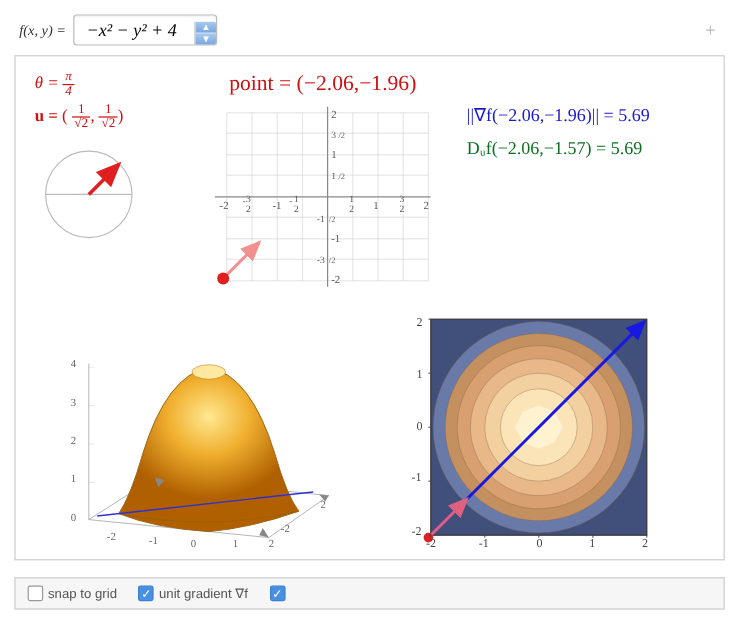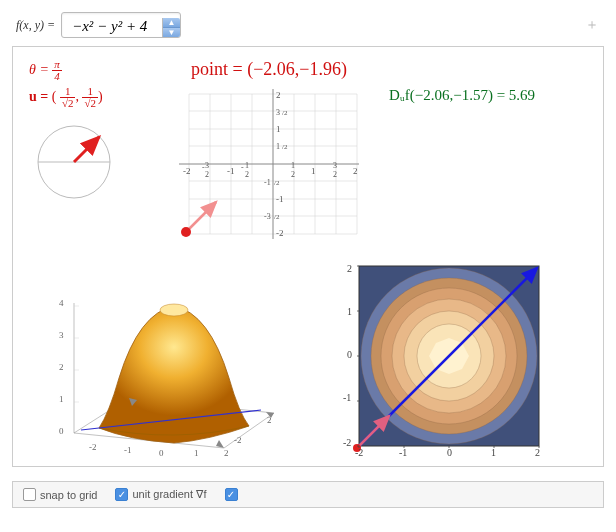--- a/index.html
+++ b/index.html
@@ -239,20 +239,21 @@
             <marker id="arr-red2" markerWidth="8" markerHeight="8" refX="6" refY="3" orient="auto">
               <path d="M0,0 L7,3 L0,6 Z" fill="#f29090"></path>
             </marker>
           </defs>
         <line x1="17" y1="148" x2="47" y2="118" stroke="#f29090" stroke-width="2.5" marker-end="url(#arr-red2)"></line>
         <circle cx="17" cy="148" r="5" fill="#e02020"></circle>
       </svg>
     </div>
 
     <div class="col-info">
+      <div class="norm-line">||∇f(−2.06,−1.96)|| = 5.69</div>
       <div class="du-line">Dᵤf(−2.06,−1.57) = 5.69</div>
     </div>
   </div>
 
   <div class="row2">
     <div class="plot3d">
       <svg width="270" height="200" viewBox="0 0 270 200">
         <g stroke="#999" stroke-width="0.6" fill="none">
           <path d="M45,175 L195,190 L245,155 L100,140 Z"></path>
           <line x1="45" y1="175" x2="45" y2="45"></line>

